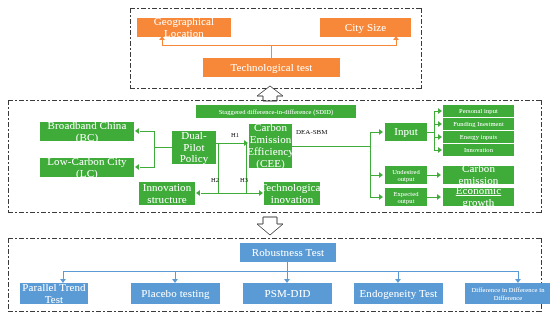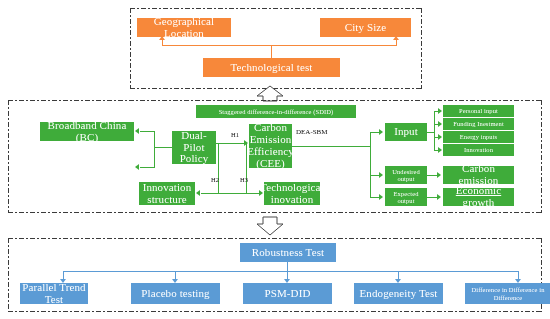--- a/index.html
+++ b/index.html
@@ -81,20 +81,23 @@
     <div class="dd-v" style="left:541px;top:100px;height:113px;"></div>
   </div>
 
   <div class="box green f65" style="left:196px;top:105px;width:160px;height:13px;">
     <span>Staggered difference-in-difference (SDID)</span>
   </div>
 
   <div class="box green f7" style="left:40px;top:122px;width:94px;height:19px;">
     <span>Broadband China (BC)</span>
   </div>
+  <div class="box green f7" style="left:40px;top:158px;width:94px;height:19px;">
+    <span>Low-Carbon City (LC)</span>
+  </div>
 
   <div class="box green f7" style="left:172px;top:131px;width:44px;height:33px;">
     <span>Dual-Pilot Policy</span>
   </div>
 
   <div class="ln g v" style="left:154px;top:131px;height:37px;"></div>
   <div class="ln g h" style="left:154px;top:147px;width:18px;"></div>
   <div class="ln g h" style="left:140px;top:131px;width:15px;"></div>
   <div class="ar ar-lf-g" style="left:135px;top:128px;"></div>
   <div class="ln g h" style="left:140px;top:167px;width:15px;"></div>

